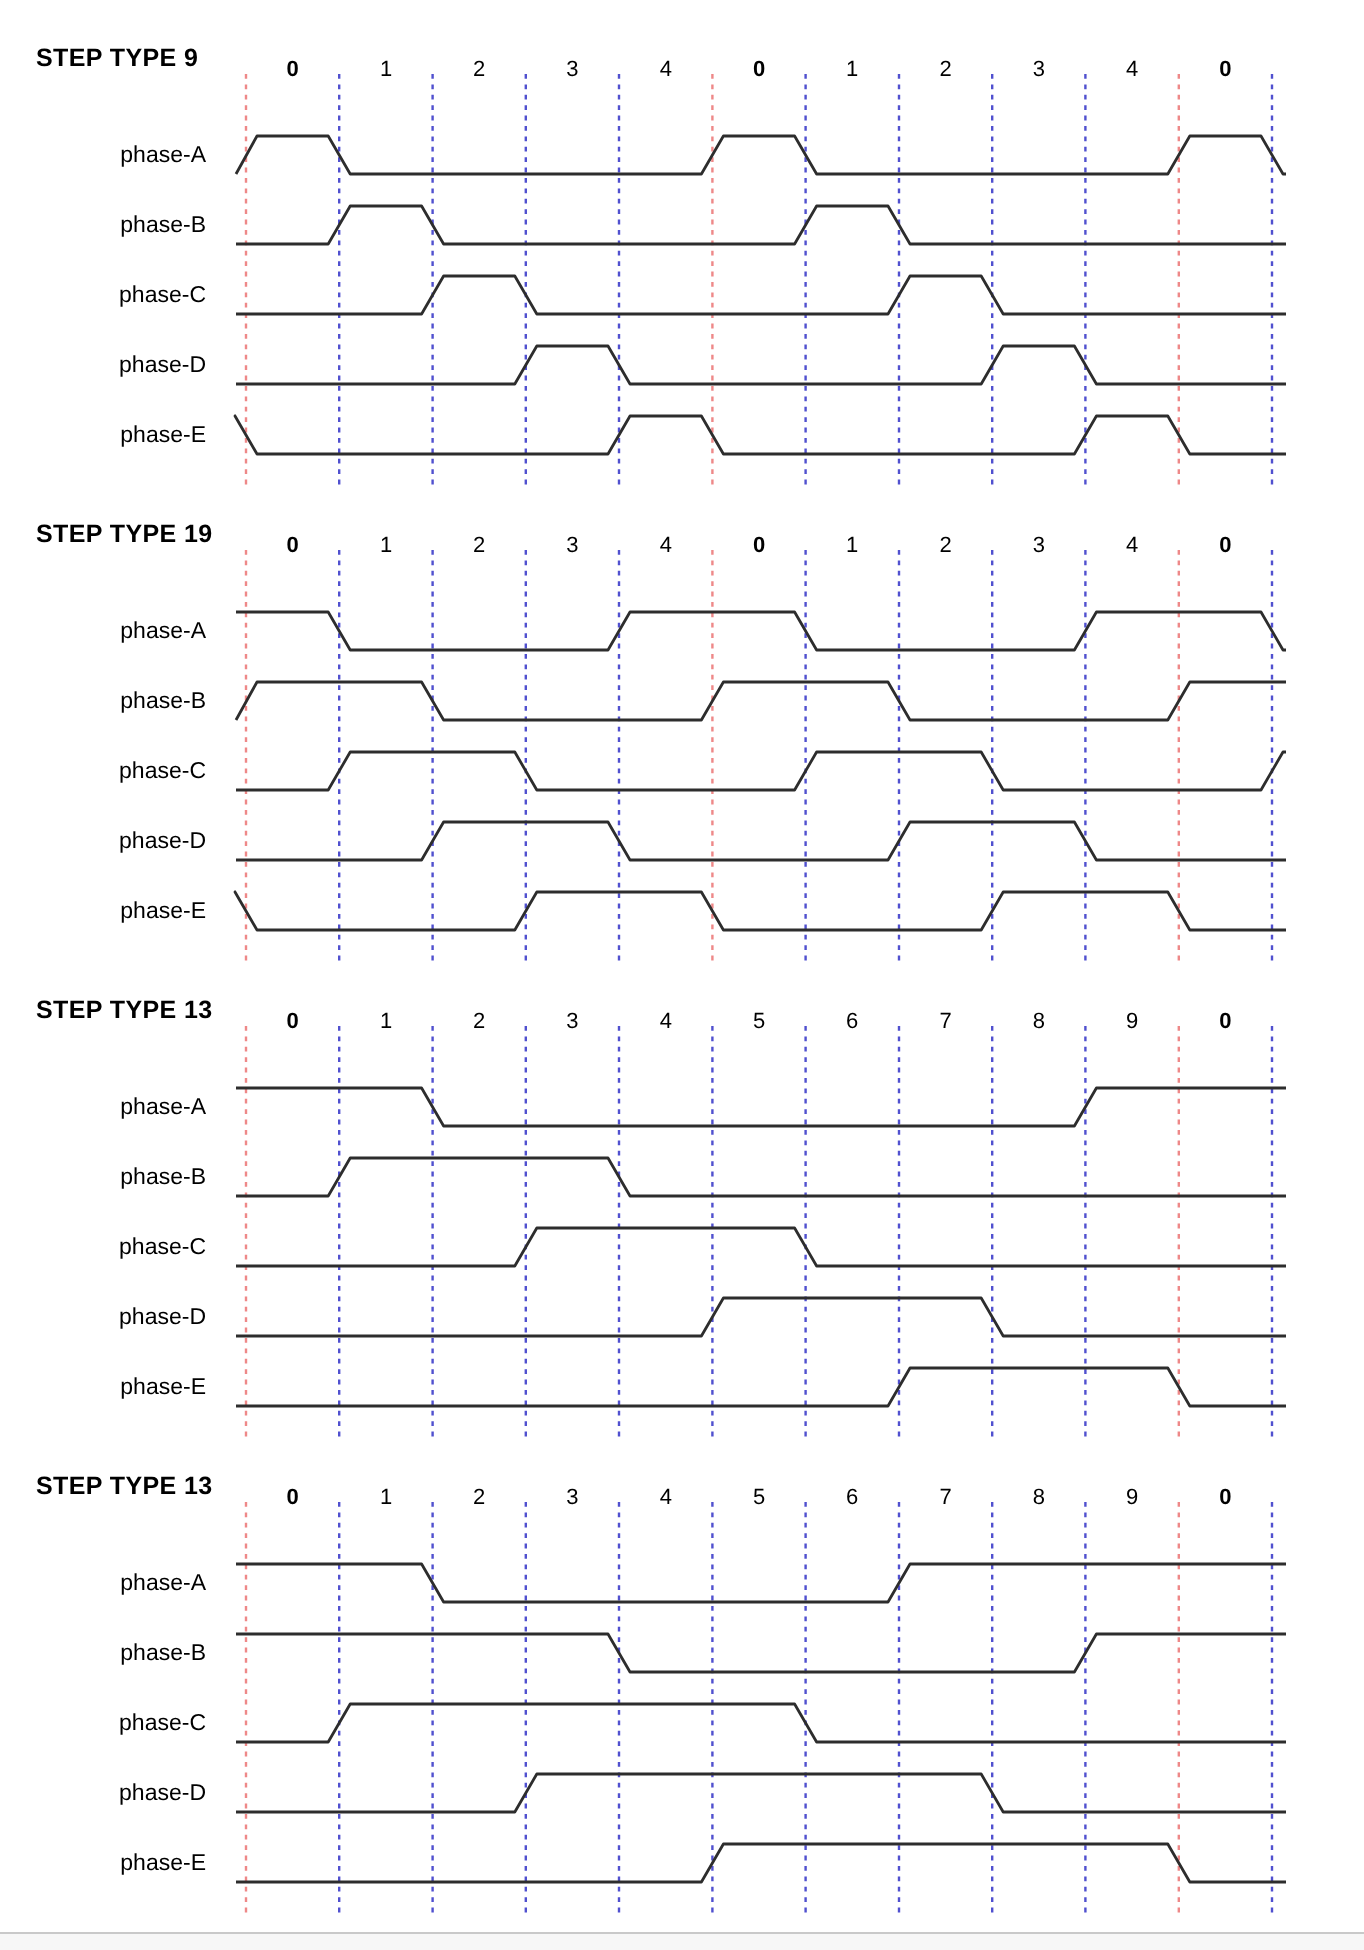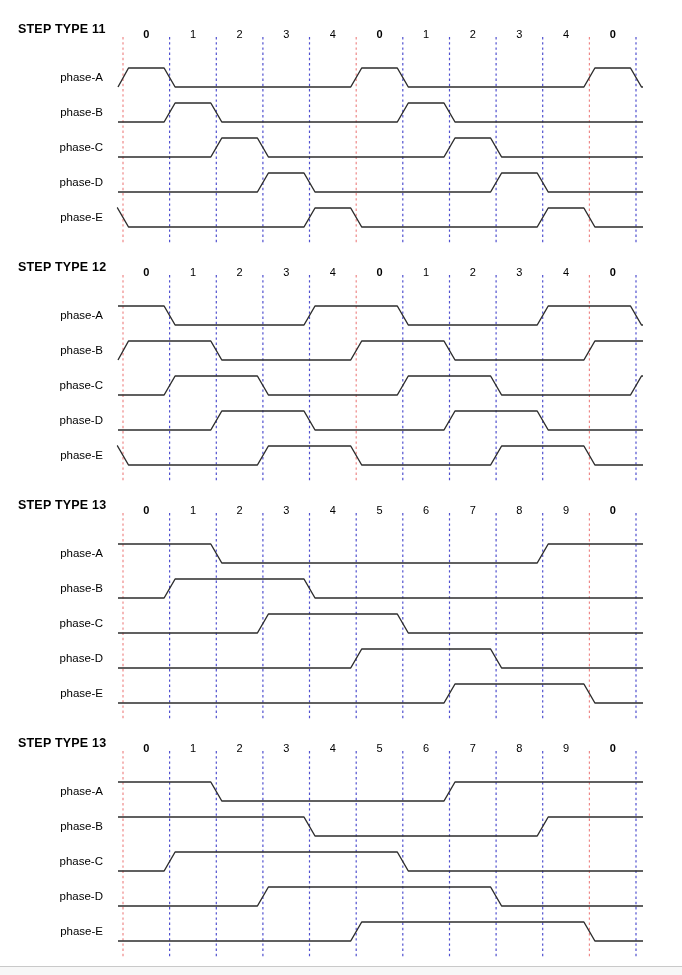--- a/index.html
+++ b/index.html
@@ -19,21 +19,21 @@
     position:absolute; left:0; right:0; bottom:0; height:8px;
     background:#f7f7f7; border-top:1px solid #c9c9c9;
   }
 </style>
 </head>
 <body>
 
 <div class="canvas">
 
   <div class="sec" style="top:18px">
-    <div class="sec-title">STEP TYPE 11</div>
+    <div class="sec-title">STEP TYPE 9</div>
     <svg class="diagram" width="682" height="234">
         <line x1="123.0" x2="123.0" y1="19" y2="225" stroke="#ee8888" stroke-width="1.2" stroke-dasharray="2.4 2.8"></line>
         <line x1="169.6" x2="169.6" y1="19" y2="225" stroke="#5050cf" stroke-width="1.2" stroke-dasharray="2.4 2.8"></line>
         <line x1="216.3" x2="216.3" y1="19" y2="225" stroke="#5050cf" stroke-width="1.2" stroke-dasharray="2.4 2.8"></line>
         <line x1="262.9" x2="262.9" y1="19" y2="225" stroke="#5050cf" stroke-width="1.2" stroke-dasharray="2.4 2.8"></line>
         <line x1="309.5" x2="309.5" y1="19" y2="225" stroke="#5050cf" stroke-width="1.2" stroke-dasharray="2.4 2.8"></line>
         <line x1="356.2" x2="356.2" y1="19" y2="225" stroke="#ee8888" stroke-width="1.2" stroke-dasharray="2.4 2.8"></line>
         <line x1="402.8" x2="402.8" y1="19" y2="225" stroke="#5050cf" stroke-width="1.2" stroke-dasharray="2.4 2.8"></line>
         <line x1="449.5" x2="449.5" y1="19" y2="225" stroke="#5050cf" stroke-width="1.2" stroke-dasharray="2.4 2.8"></line>
         <line x1="496.1" x2="496.1" y1="19" y2="225" stroke="#5050cf" stroke-width="1.2" stroke-dasharray="2.4 2.8"></line>
@@ -58,21 +58,21 @@
         <text x="103" y="133" text-anchor="end" font-size="11.5px">phase-C</text>
         <path d="M118 139 L210.8 139 L221.8 120 L257.4 120 L268.4 139 L444.0 139 L455.0 120 L490.6 120 L501.6 139 L643 139" fill="none" stroke="#2d2d2d" stroke-width="1.4" stroke-linejoin="round" stroke-linecap="butt"></path>
         <text x="103" y="168" text-anchor="end" font-size="11.5px">phase-D</text>
         <path d="M118 174 L257.4 174 L268.4 155 L304.0 155 L315.0 174 L490.6 174 L501.6 155 L537.2 155 L548.2 174 L643 174" fill="none" stroke="#2d2d2d" stroke-width="1.4" stroke-linejoin="round" stroke-linecap="butt"></path>
         <text x="103" y="203" text-anchor="end" font-size="11.5px">phase-E</text>
         <path d="M118 190 L117.5 190 L128.5 209 L304.0 209 L315.0 190 L350.7 190 L361.7 209 L537.2 209 L548.2 190 L583.9 190 L594.9 209 L643 209" fill="none" stroke="#2d2d2d" stroke-width="1.4" stroke-linejoin="round" stroke-linecap="butt"></path>
       </svg>
   </div>
 
   <div class="sec" style="top:256px">
-    <div class="sec-title">STEP TYPE 12</div>
+    <div class="sec-title">STEP TYPE 19</div>
     <svg class="diagram" width="682" height="234">
         <line x1="123.0" x2="123.0" y1="19" y2="225" stroke="#ee8888" stroke-width="1.2" stroke-dasharray="2.4 2.8"></line>
         <line x1="169.6" x2="169.6" y1="19" y2="225" stroke="#5050cf" stroke-width="1.2" stroke-dasharray="2.4 2.8"></line>
         <line x1="216.3" x2="216.3" y1="19" y2="225" stroke="#5050cf" stroke-width="1.2" stroke-dasharray="2.4 2.8"></line>
         <line x1="262.9" x2="262.9" y1="19" y2="225" stroke="#5050cf" stroke-width="1.2" stroke-dasharray="2.4 2.8"></line>
         <line x1="309.5" x2="309.5" y1="19" y2="225" stroke="#5050cf" stroke-width="1.2" stroke-dasharray="2.4 2.8"></line>
         <line x1="356.2" x2="356.2" y1="19" y2="225" stroke="#ee8888" stroke-width="1.2" stroke-dasharray="2.4 2.8"></line>
         <line x1="402.8" x2="402.8" y1="19" y2="225" stroke="#5050cf" stroke-width="1.2" stroke-dasharray="2.4 2.8"></line>
         <line x1="449.5" x2="449.5" y1="19" y2="225" stroke="#5050cf" stroke-width="1.2" stroke-dasharray="2.4 2.8"></line>
         <line x1="496.1" x2="496.1" y1="19" y2="225" stroke="#5050cf" stroke-width="1.2" stroke-dasharray="2.4 2.8"></line>

